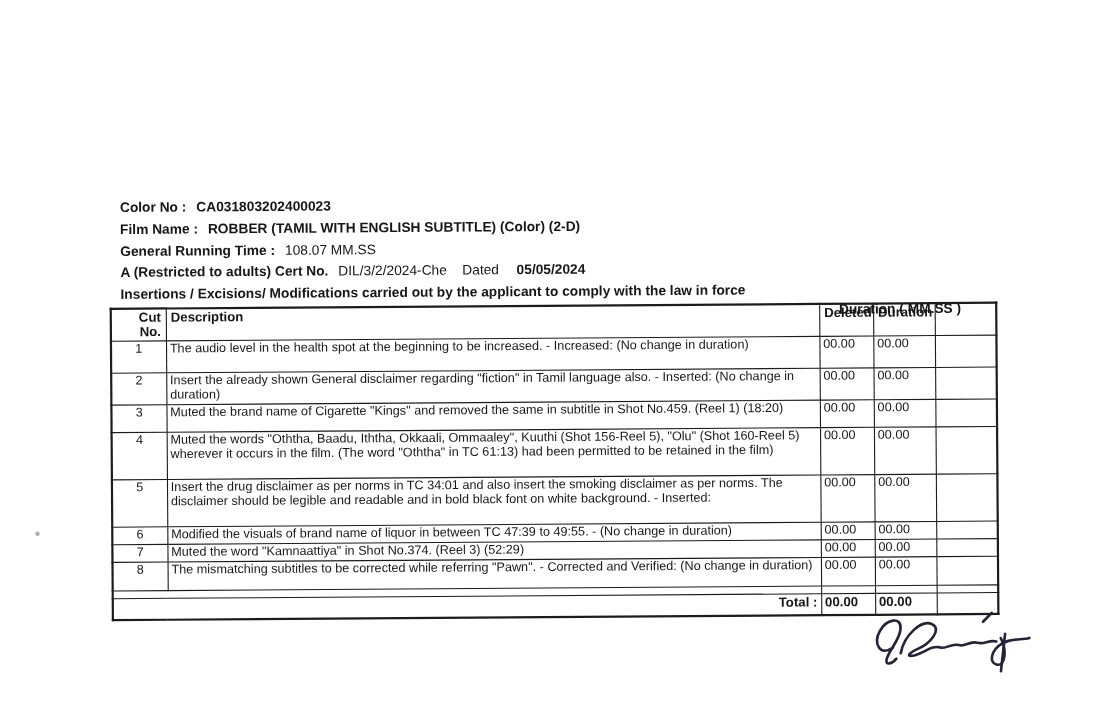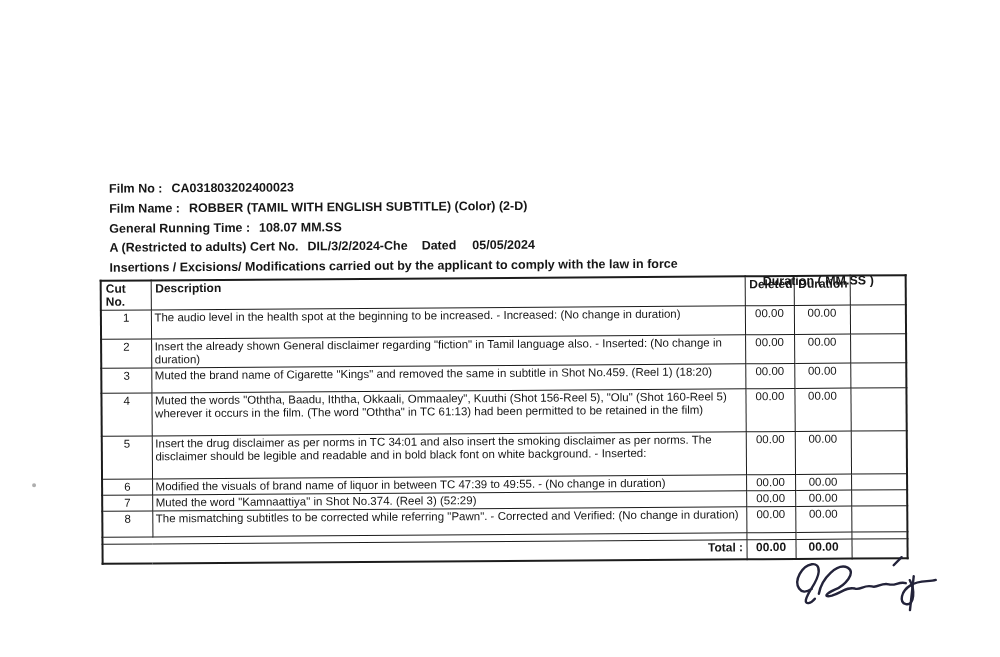--- a/index.html
+++ b/index.html
@@ -9,26 +9,26 @@
     position:relative;
   }
   .sheet{
     position:absolute;inset:0;background:#ffffff;
     transform:rotate(-0.4deg);transform-origin:50% 50%;
   }
   
   .meta-line{position:absolute;left:110px;font-size:12.5px;white-space:nowrap;}
   .lbl{font-weight:700;}
   .val{margin-left:9px;font-weight:600;}
-  .val-strong{margin-left:9px;font-weight:700;}
+  .val-strong{margin-left:9px;font-weight:400;}
   .meta-film-no{top:179px;}
   .meta-film-name{top:199px;}
   .meta-art{top:219px;}
   .meta-cert{top:238px;}
-  .gap-md{margin-left:14px;font-weight:700;}
+  .gap-md{margin-left:14px;font-weight:400;}
   .gap-lg{margin-left:16px;font-weight:700;}
   
   .section-title{
     position:absolute;left:110px;top:258px;font-size:12.5px;font-weight:700;white-space:nowrap;
   }
   .duration-title{
     position:absolute;left:763px;top:276px;font-size:12.5px;font-weight:700;white-space:nowrap;
   }
   
   table.cuts{
@@ -39,46 +39,46 @@
   table.cuts col.c-no{width:50px;}
   table.cuts col.c-desc{width:594px;}
   table.cuts col.c-del{width:49px;}
   table.cuts col.c-rep{width:56px;}
   table.cuts col.c-blank{width:56px;}
   table.cuts th, table.cuts td{
     border:1px solid #1c1c1c;vertical-align:top;
     font-size:11.5px;line-height:13px;padding:1px 3px;
   }
   table.cuts thead th{font-size:12px;font-weight:700;height:14px;padding:1px 4px;}
-  th.h-no{text-align:left;}
+  th.h-no{text-align:right;}
   th.h-desc{text-align:left;}
   th.h-del, th.h-rep{text-align:right;}
   td.cell-no{text-align:center;padding-top:2px;}
   td.cell-desc{text-align:left;padding-left:4px;padding-right:4px;}
-  td.cell-num{text-align:center;padding-right:4px;padding-top:2px;}
+  td.cell-num{text-align:left;padding-right:4px;padding-top:2px;}
   tr.rh1{height:29px;} tr.rh2{height:29px;} tr.rh3{height:25px;}
   tr.rh4{height:43px;} tr.rh5{height:43px;} tr.rh6{height:16px;}
   tr.rh7{height:15px;} tr.rh8{height:26px;}
   tr.spacer-row{height:7px;}
   tr.total-row{height:19px;}
   tr.total-row td{font-weight:700;font-size:12px;}
   td.total-label-cell{text-align:right;padding-right:8px;}
   
   .signature{position:absolute;left:786px;top:555px;width:162px;height:66px;}
   
   .speck{position:absolute;left:31px;top:480px;width:4px;height:4px;
     background:#9a9a9a;border-radius:50%;opacity:.8;}
 </style>
 </head>
 <body>
 
 <div class="sheet">
 
   <div class="meta-line meta-film-no">
-    <span class="lbl">Film No :</span><span class="val">CA031803202400023</span>
+    <span class="lbl">Color No :</span><span class="val">CA031803202400023</span>
   </div>
 
   <div class="meta-line meta-film-name">
     <span class="lbl">Film Name :</span><span class="val">ROBBER (TAMIL WITH ENGLISH SUBTITLE) (Color) (2-D)</span>
   </div>
 
   <div class="meta-line meta-art">
     <span class="lbl">General Running Time :</span><span class="val-strong">108.07 MM.SS</span>
   </div>
 

